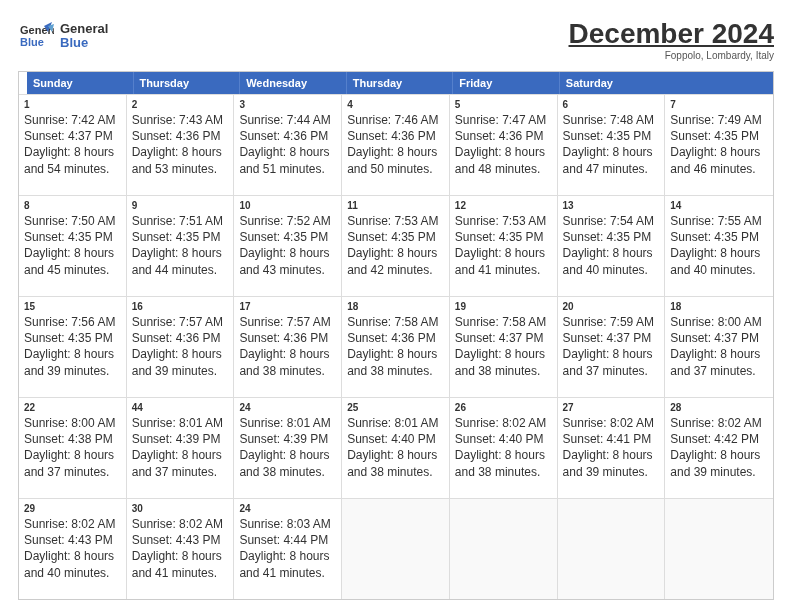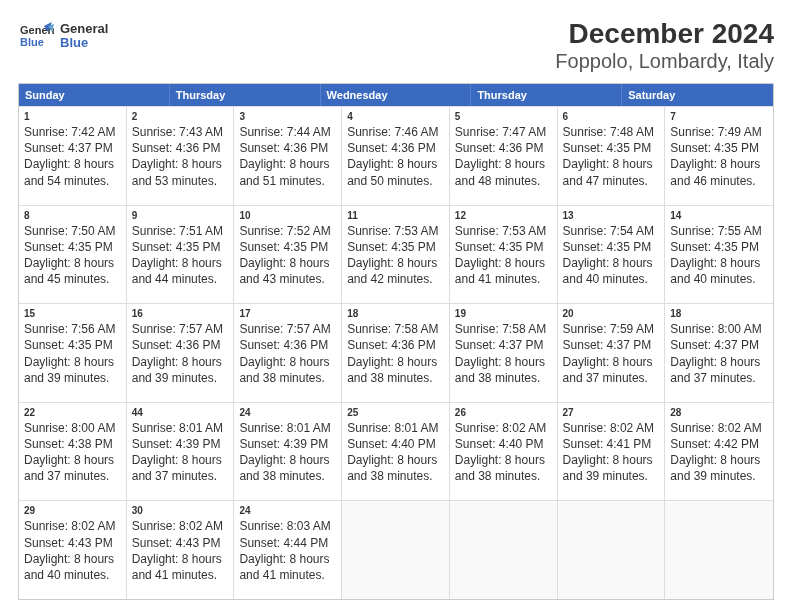--- a/index.html
+++ b/index.html
@@ -32,35 +32,37 @@
       width: 36px;
       height: 36px;
     }
     .title-block {
       text-align: right;
     }
     .main-title {
       font-size: 28px;
       font-weight: bold;
       color: #333;
+      text-decoration: underline;
     }
     .subtitle {
-      font-size: 20px;
+      font-size: 10px;
       color: #555;
     }
     .calendar {
       flex: 1;
       display: flex;
       flex-direction: column;
       border: 1px solid #ccc;
     }
     .cal-header {
       display: grid;
-      grid-template-columns: repeat(5, 1fr);
+      grid-template-columns: repeat(7, 1fr);
       background: #3a6abf;
+      margin-left: 8px;
     }
     .cal-header-cell {
       color: #fff;
       font-size: 11px;
       font-weight: bold;
       padding: 5px 6px;
       border-right: 1px solid #5580cc;
       text-align: left;
     }
     .cal-header-cell:last-child { border-right: none; }
@@ -119,20 +121,21 @@
       <div class="subtitle">Foppolo, Lombardy, Italy</div>
     </div>
   </div>
 
   <div class="calendar">
     <div class="cal-header">
       <div class="cal-header-cell">Sunday</div>
       <div class="cal-header-cell">Thursday</div>
       <div class="cal-header-cell">Wednesday</div>
       <div class="cal-header-cell">Thursday</div>
+      <div class="cal-header-cell">Friday</div>
       <div class="cal-header-cell">Saturday</div>
     </div>
     <div class="cal-body" id="cal-body">
     <div class="cal-row">
           <div class="cal-cell">
         <span class="day-num">1</span>
         <div class="cell-text">
           Sunrise: 7:42 AM<br>
           Sunset: 4:37 PM<br>
           Daylight: 8 hours and 54 minutes.

